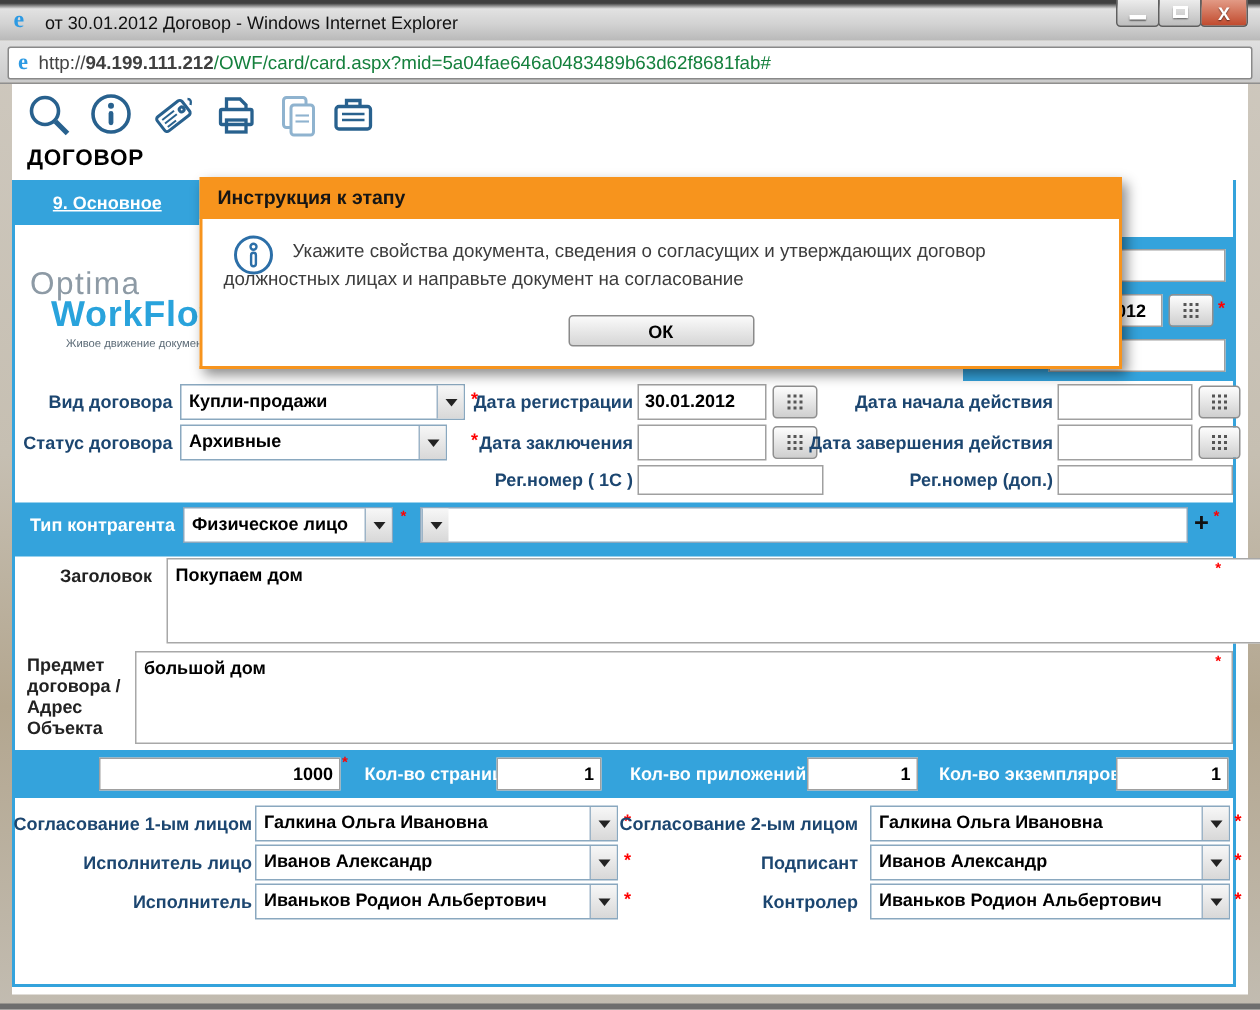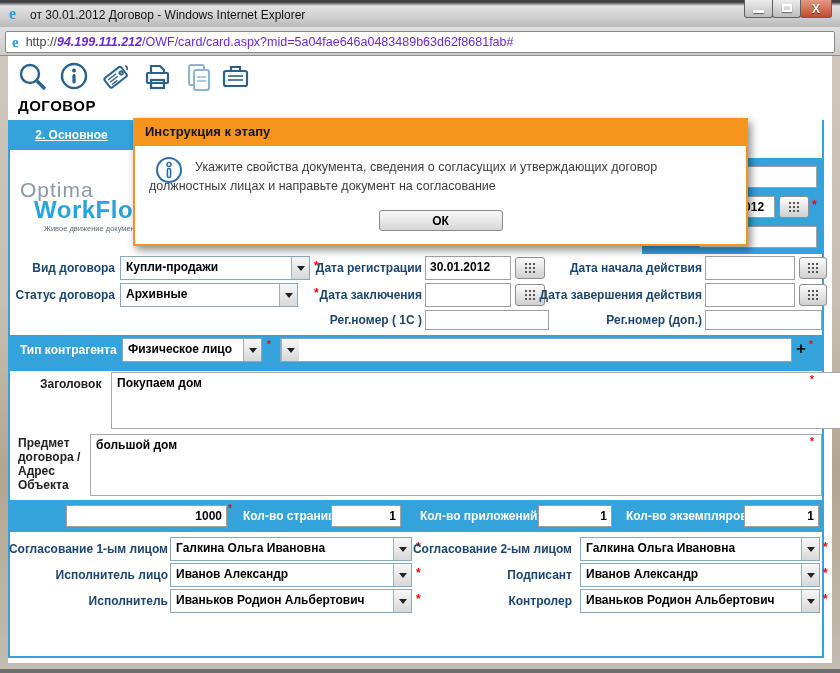--- a/index.html
+++ b/index.html
@@ -26,22 +26,22 @@
     box-shadow:0 1px 1px rgba(0,0,0,.4);}
   .glyph-x{position:absolute;left:0;top:1px;width:100%;text-align:center;
     color:#fff;font:bold 12px/16px "Liberation Sans",sans-serif;text-shadow:0 1px 1px rgba(0,0,0,.6);}
   
   .addrbar{position:absolute;left:0;top:27px;width:840px;height:29px;
     background:linear-gradient(180deg,#e0e0e0,#cbcbcb);border-bottom:1px solid #8f8f8f;}
   .urlbox{position:absolute;left:5px;right:5px;top:4px;height:22px;background:#fff;
     border:1px solid #898989;border-radius:2px;display:flex;align-items:center;padding:0 6px;}
   .urlbox .e{color:#2d9ae3;font:bold 15px "Liberation Serif",serif;margin-right:7px;}
   .url-text{font-size:12.5px;color:#444;white-space:nowrap;overflow:hidden;}
-  .url-text .host{font-weight:bold;color:#6d28d9;font-style:italic;}
-  .url-text .path{color:#6d28d9;}
+  .url-text .host{font-weight:bold;color:#404040;}
+  .url-text .path{color:#15803d;}
   
   .client{position:absolute;left:8px;top:56px;width:824px;height:607px;background:#fff;}
   .bottomedge{position:absolute;left:0;bottom:0;width:840px;height:4px;background:#6e6e6e;}
   
   .ticon{position:absolute;top:60px;width:34px;height:34px;cursor:pointer;}
   .page-title{position:absolute;left:18px;top:97px;font-size:15px;font-weight:bold;color:#000;letter-spacing:.5px;}
   
   .form-frame{position:absolute;left:8px;top:120px;width:816px;height:538px;
     border-left:2px solid #34a3dc;border-right:2px solid #34a3dc;border-bottom:2px solid #34a3dc;}
   .tab{position:absolute;left:0;top:0;width:123px;height:30px;background:#34a3dc;
@@ -166,21 +166,21 @@
       <rect x="5" y="11" width="23" height="15" rx="2"></rect>
       <line x1="9" y1="16" x2="24" y2="16" stroke-width="1.6"></line>
       <line x1="9" y1="20" x2="24" y2="20" stroke-width="1.6"></line>
     </svg>
   </div>
 
   <div class="page-title">ДОГОВОР</div>
 
   <div class="form-frame">
 
-    <div class="tab"><u>2. Основное</u></div>
+    <div class="tab"><u>9. Основное</u></div>
 
     <div class="logo-optima">Optima</div>
     <div class="logo-wf">WorkFlow</div>
     <div class="logo-tag">Живое движение документов</div>
 
     <div class="doc-panel">
       <div class="tinput" style="left:57px;top:8px;width:118px;height:22px;">ДКГ-1</div>
       <div class="tinput" style="left:57px;top:38px;width:76px;height:22px;">30.01.2012</div>
       <div class="cal" style="left:137px;top:38px;">
           <span class="calgrid"></span>

